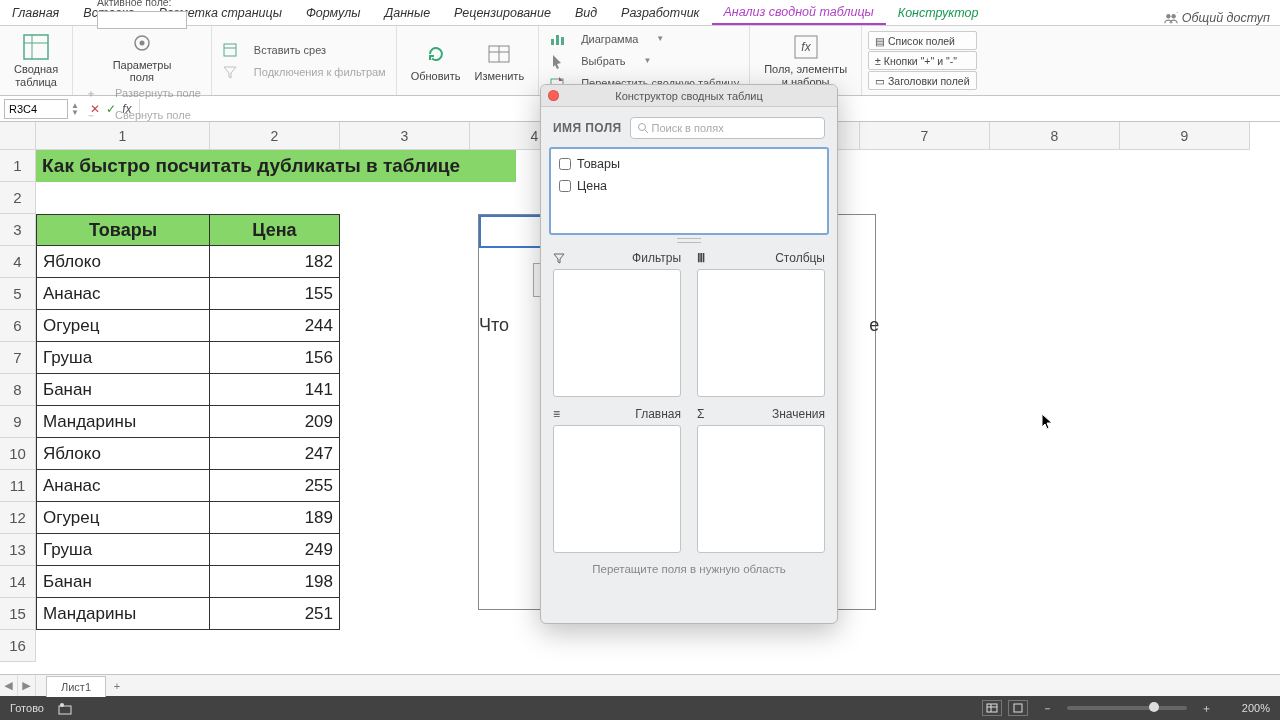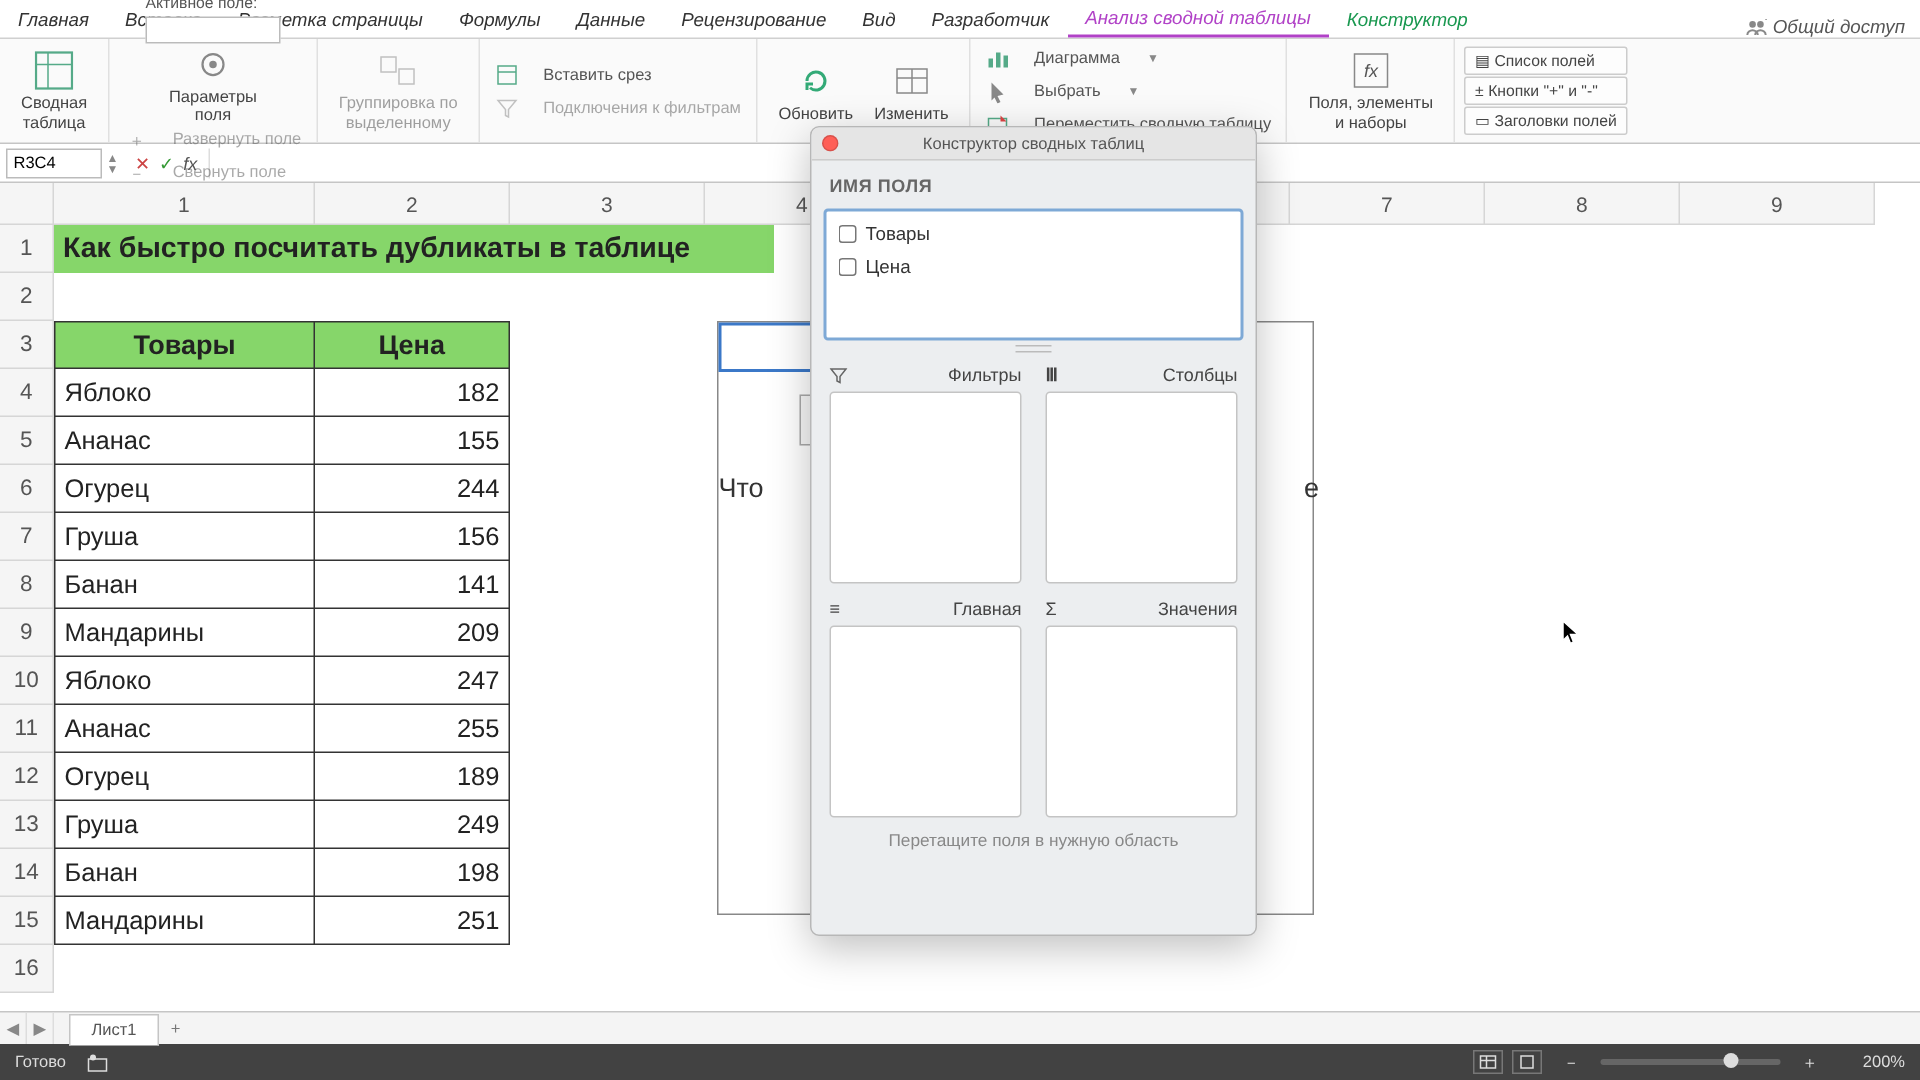--- a/index.html
+++ b/index.html
@@ -159,31 +159,20 @@
           <span class="ic-sm">＋</span>
           <span>Развернуть поле</span>
         </div>
       <div class="txt-btn dim">
           <span class="ic-sm">－</span>
           <span>Свернуть поле</span>
         </div>
     </div>
   </div>
   <div class="rgroup">
-    <div class="big-btn dim">
-      <div class="ic">
-          <svg width="26" height="22">
-            <rect x="2" y="2" width="10" height="10" fill="none" stroke="#888"></rect>
-            <rect x="14" y="10" width="10" height="10" fill="none" stroke="#888"></rect>
-          </svg>
-        </div>
-      <div style="text-align:center;line-height:1.1">Группировка по<br>выделенному</div>
-    </div>
-  </div>
-  <div class="rgroup">
     <div class="rstack">
       <div class="txt-btn">
           <span class="ic-sm">
             <svg width="16" height="16">
               <rect x="2" y="2" width="12" height="12" fill="none" stroke="#5a8"></rect>
               <line x1="2" y1="6" x2="14" y2="6" stroke="#5a8"></line>
             </svg>
           </span>
           <span>Вставить срез</span>
         </div>
@@ -396,20 +385,27 @@
   </div>
 </div>
 
 <div class="panel">
   <div class="panel-titlebar">
     <div class="tl-dot"></div>
     <span>Конструктор сводных таблиц</span>
   </div>
   <div class="panel-head">
     <div class="ph-label">ИМЯ ПОЛЯ</div>
+    <div class="search">
+      <svg width="12" height="12">
+          <circle cx="5" cy="5" r="3.5" fill="none" stroke="#aaa"></circle>
+          <line x1="8" y1="8" x2="11" y2="11" stroke="#aaa"></line>
+        </svg>
+      <input type="text" placeholder="Поиск в полях" style="">
+    </div>
   </div>
   <div class="panel-fields">
       <label class="fld">
         <input type="checkbox" style="">
         <span>Товары</span>
       </label>
       <label class="fld">
         <input type="checkbox" style="">
         <span>Цена</span>
       </label>

